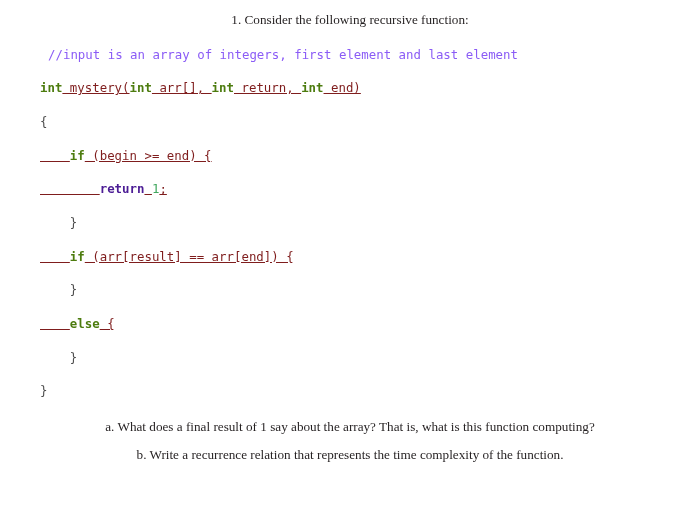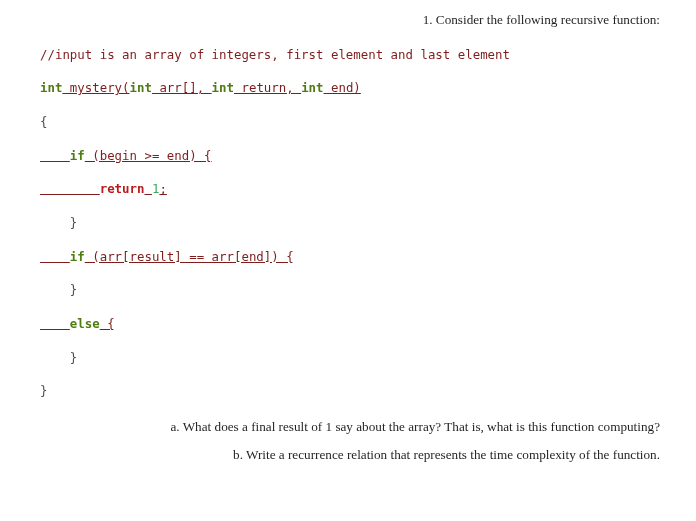--- a/index.html
+++ b/index.html
@@ -31,41 +31,41 @@
     width: 620px;
   }
 
   
   .prose {
     font-family: "Liberation Serif", serif;
     font-size: 13.2px;
     line-height: 16.5px;
     color: #231f20;
     margin: 0;
-    text-align: right;
+    text-align: center;
   }
   .gap-intro  { height: 18px; }
   .gap-a      { height: 20px; }
   .gap-b      { height: 11px; }
 
   
   .code {
     font-family: "Liberation Mono", "DejaVu Sans Mono", monospace;
     font-size: 12.4px;
     line-height: 15.85px;
     white-space: pre;
     color: #4d4d4d;
     margin: 0;
     letter-spacing: 0px;
   }
   .code .ln { display: block; min-height: 15.85px; }
 
-  .tok-comment { color: #7f1d1d; }
+  .tok-comment { color: #8b5cf6; margin-left: 8px; }
   .tok-kw      { color: #4d7c0f; font-weight: bold; }
-  .tok-return  { color: #b91c1c; font-weight: bold; }
+  .tok-return  { color: #4c1d95; font-weight: bold; }
   .tok-num     { color: #41a85f; }
   .tok-plain   { color: #7f1d1d; text-decoration: underline; }
   .tok-punct   { color: #4d4d4d; }
 </style>
 </head>
 <body>
 
 <div class="page">
   <div class="content">
 

